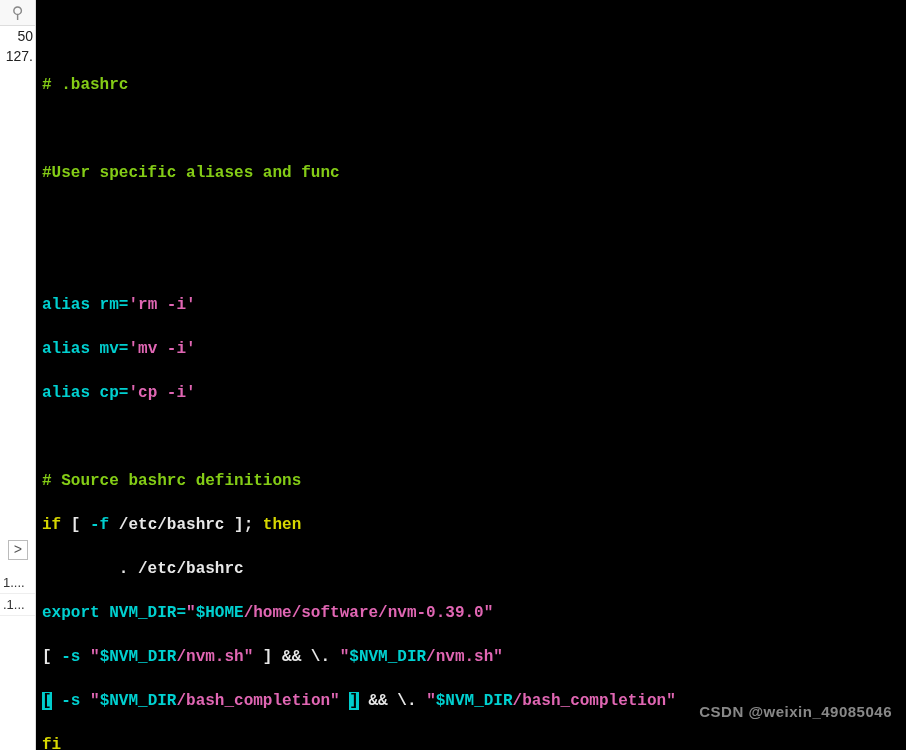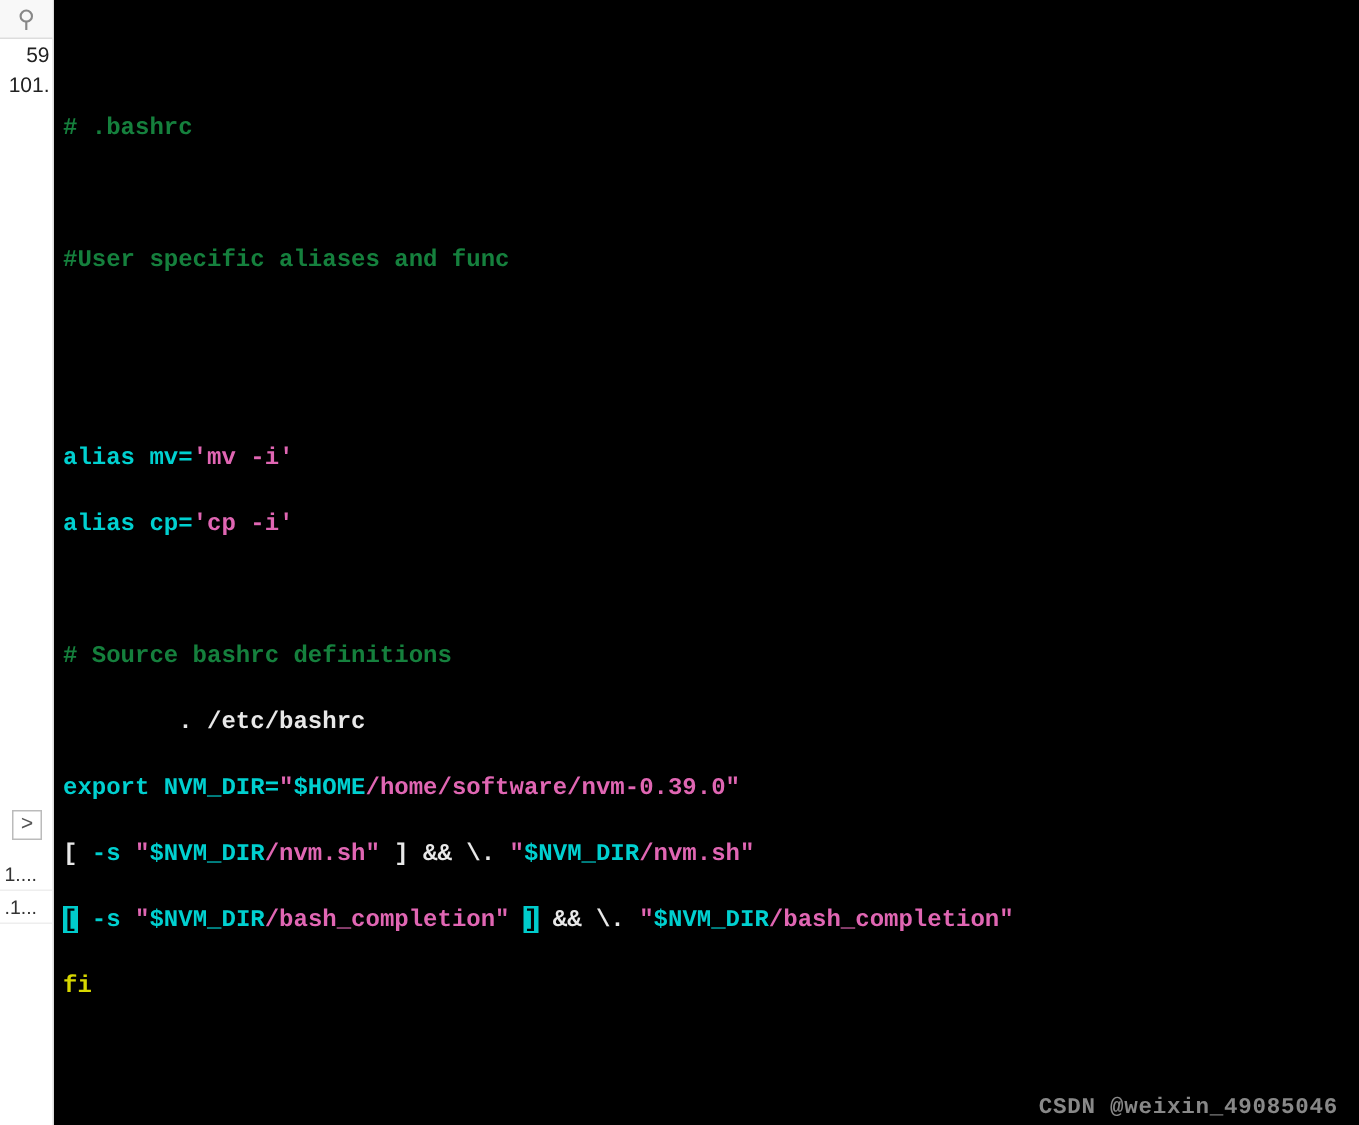--- a/index.html
+++ b/index.html
@@ -78,67 +78,69 @@
     color: #cccccc;
     font-family: Consolas, "Courier New", monospace;
     font-size: 16px;
     line-height: 22px;
     padding: 8px 6px;
     white-space: pre;
     position: relative;
     overflow: hidden;
     font-weight: bold;
   }
-  .c-blue   { color: #15803d; font-family: Liberation Mono, monospace; }
+  .c-blue   { color: #84cc16; font-family: Liberation Mono, monospace; }
   .c-cyan   { color: #00d0d0; }
   .c-yellow { color: #d7d700; }
   .c-pink   { color: #e066b3; }
   .c-white  { color: #e8e8e8; }
 
   .hl-bracket {
     background: #00cccc;
     color: #000000;
   }
 
   .watermark {
     position: absolute;
     right: 14px;
-    bottom: 0;
+    bottom: 27px;
     color: #ccccccaa;
-    font-family: Liberation Mono, monospace;
+    font-family: Liberation Sans, sans-serif;
     font-size: 15px;
     letter-spacing: 0.5px;
     margin-top: 20px;
   }
 </style>
 </head>
 <body>
 
 <div class="sidebar">
   <div class="mag">⚲</div>
-  <div class="row">59</div>
-  <div class="row">101.</div>
+  <div class="row">50</div>
+  <div class="row">127.</div>
   <div class="arrow-btn">&gt;</div>
   <div class="bottom-labels">
     <div>1....</div>
     <div>.1...</div>
   </div>
 </div>
 
 <div class="term">
 <div><span> </span></div>
 <div><span class="c-blue"># .bashrc</span></div>
 <div><span> </span></div>
 <div><span class="c-blue">#User specific aliases and func</span></div>
 <div><span> </span></div>
 <div><span> </span></div>
+<div><span class="c-cyan">alias</span><span class="c-cyan"> rm=</span><span class="c-pink">'rm -i'</span></div>
 <div><span class="c-cyan">alias</span><span class="c-cyan"> mv=</span><span class="c-pink">'mv -i'</span></div>
 <div><span class="c-cyan">alias</span><span class="c-cyan"> cp=</span><span class="c-pink">'cp -i'</span></div>
 <div><span> </span></div>
 <div><span class="c-blue"># Source bashrc definitions</span></div>
+<div><span class="c-yellow">if</span><span class="c-white"> [ </span><span class="c-cyan">-f</span><span class="c-white"> /etc/bashrc ]; </span><span class="c-yellow">then</span></div>
 <div><span class="c-white">        . </span><span class="c-white">/etc/bashrc</span></div>
 <div><span class="c-cyan">export</span><span class="c-cyan"> NVM_DIR=</span><span class="c-pink">"</span><span class="c-cyan">$HOME</span><span class="c-pink">/home/software/nvm-0.39.0"</span></div>
 <div><span class="c-white">[ </span><span class="c-cyan">-s</span><span> </span><span class="c-pink">"</span><span class="c-cyan">$NVM_DIR</span><span class="c-pink">/nvm.sh"</span><span class="c-white"> ] &amp;&amp; \. </span><span class="c-pink">"</span><span class="c-cyan">$NVM_DIR</span><span class="c-pink">/nvm.sh"</span></div>
 <div><span class="hl-bracket">[</span><span> </span><span class="c-cyan">-s</span><span> </span><span class="c-pink">"</span><span class="c-cyan">$NVM_DIR</span><span class="c-pink">/bash_completion"</span><span> </span><span class="hl-bracket">]</span><span class="c-white"> &amp;&amp; \. </span><span class="c-pink">"</span><span class="c-cyan">$NVM_DIR</span><span class="c-pink">/bash_completion"</span></div>
 <div><span class="c-yellow">fi</span></div>
 
 
 
 
 

